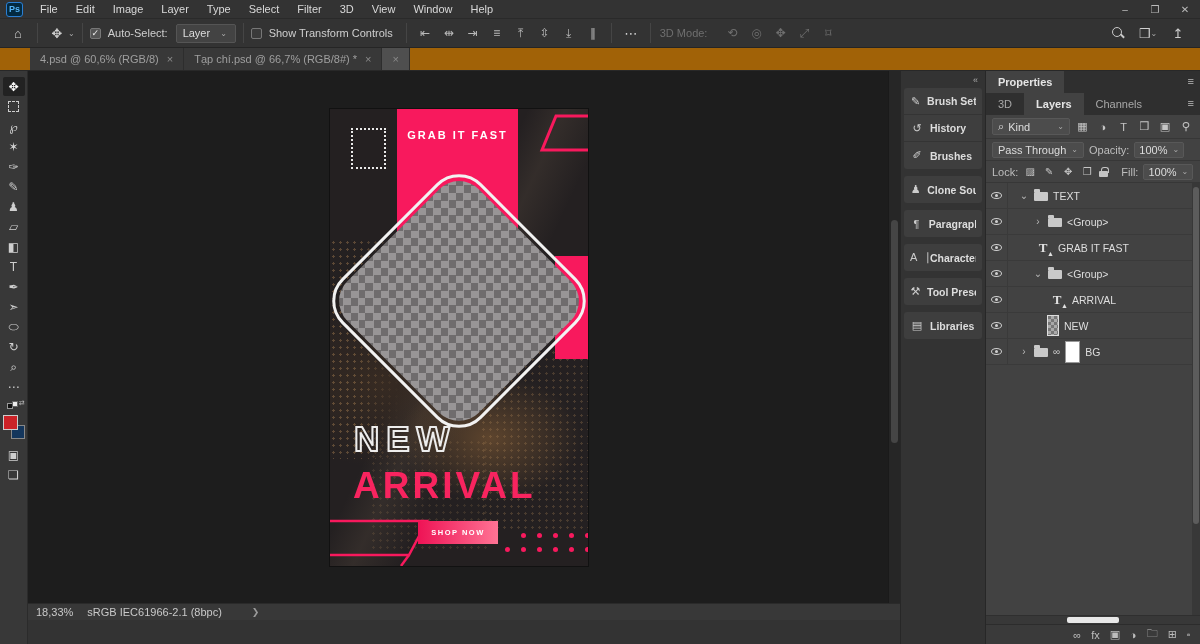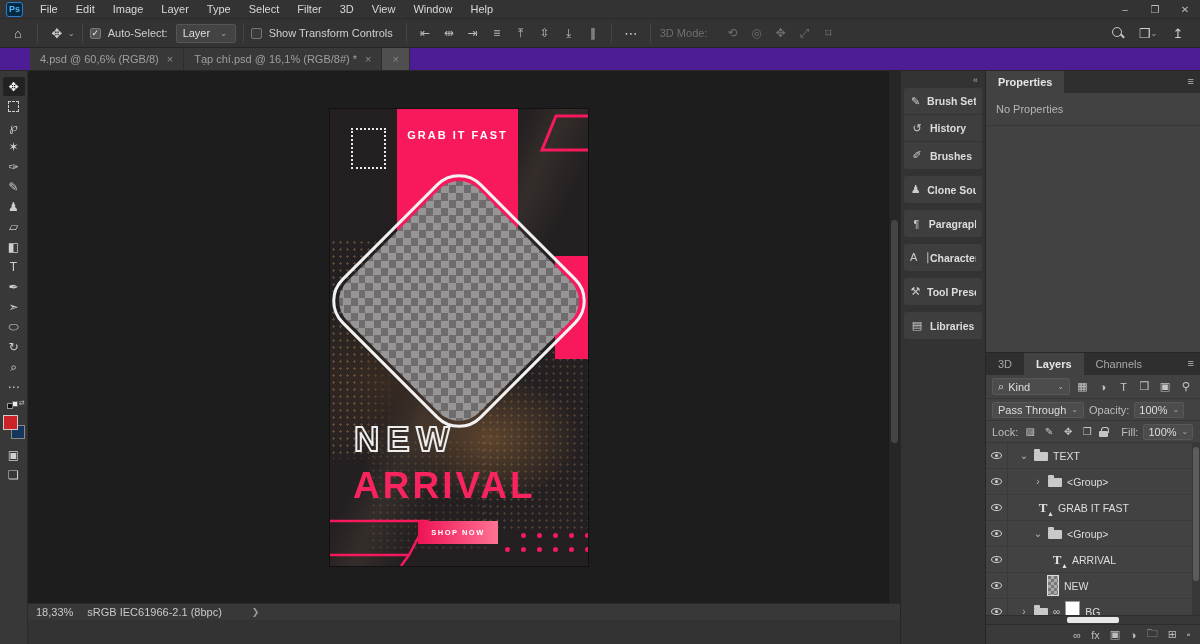--- a/index.html
+++ b/index.html
@@ -26,21 +26,21 @@
   .tool-chevron { font-size:8px; color:#aaa; margin-left:-3px; }
   .align-icon { width:22px; height:20px; display:flex; align-items:center; justify-content:center; color:#b9b9b9; font-size:12px; }
   .mode-label { color:#6f6f6f; margin:0 12px 0 2px; }
   .mode-icon { width:22px; height:20px; display:flex; align-items:center; justify-content:center; color:#6f6f6f; font-size:12px; }
   .opt-right { margin-left:auto; display:flex; align-items:center; gap:6px; padding-right:4px; }
   .search-glyph { position:relative; width:12px; height:12px; }
   .search-glyph::before { content:""; position:absolute; left:0; top:0; width:8px; height:8px; border:1.5px solid #c9c9c9; border-radius:50%; }
   .search-glyph::after { content:""; position:absolute; left:8px; top:8px; width:5px; height:1.5px; background:#c9c9c9; transform:rotate(45deg); }
 
   
-  .tabbar { height:23px; display:flex; background:#4c1d95; padding-left:30px; border-bottom:1px solid #282828; }
+  .tabbar { height:23px; display:flex; background:#a16207; padding-left:30px; border-bottom:1px solid #282828; }
   .doc-tab { display:flex; align-items:center; gap:8px; padding:0 10px; color:#9f9f9f; background:#383838; border-right:1px solid #2d2d2d; max-width:260px; white-space:nowrap; }
   .doc-tab.active { background:#4f4f4f; color:#e8e8e8; }
   .tab-close { color:#8a8a8a; font-size:11px; }
 
   
   .main { flex:1; display:flex; min-height:0; }
 
   
   .toolbar { width:28px; background:#383838; border-right:1px solid #2b2b2b; display:flex; flex-direction:column; align-items:center; padding-top:6px; }
   .tool { width:22px; height:19px; display:flex; align-items:center; justify-content:center; color:#cfcfcf; font-size:12px; border-radius:2px; margin-bottom:1px; }
@@ -212,21 +212,21 @@
       <div class="opt-icon">↥</div>
     </div>
   </div>
 
   <div class="tabbar">
     <div class="doc-tab">
         <span>4.psd @ 60,6% (RGB/8)</span>
         <span class="tab-close">×</span>
       </div>
       <div class="doc-tab">
-        <span>Tạp chí.psd @ 16,1% (RGB/8#) *</span>
+        <span>Tạp chí.psd @ 66,7% (RGB/8#) *</span>
         <span class="tab-close">×</span>
       </div>
       <div class="doc-tab active">
         <span class="tab-close">×</span>
       </div>
   </div>
 
   <div class="main">
 
     <div class="toolbar">
@@ -393,23 +393,20 @@
             </div>
           </div>
       </div>
 
       <div class="panels">
 
         <div class="panel-tabs">
           <div class="panel-tab active">Properties</div>
           <span class="panel-menu">≡</span>
         </div>
-        <div class="props-body">
-          <div class="props-empty">No Properties</div>
-        </div>
 
         <div class="layers-panel">
           <div class="panel-tabs">
             <div class="panel-tab">3D</div>
               <div class="panel-tab active">Layers</div>
               <div class="panel-tab">Channels</div>
             <span class="panel-menu">≡</span>
           </div>
 
           <div class="filter-row">

